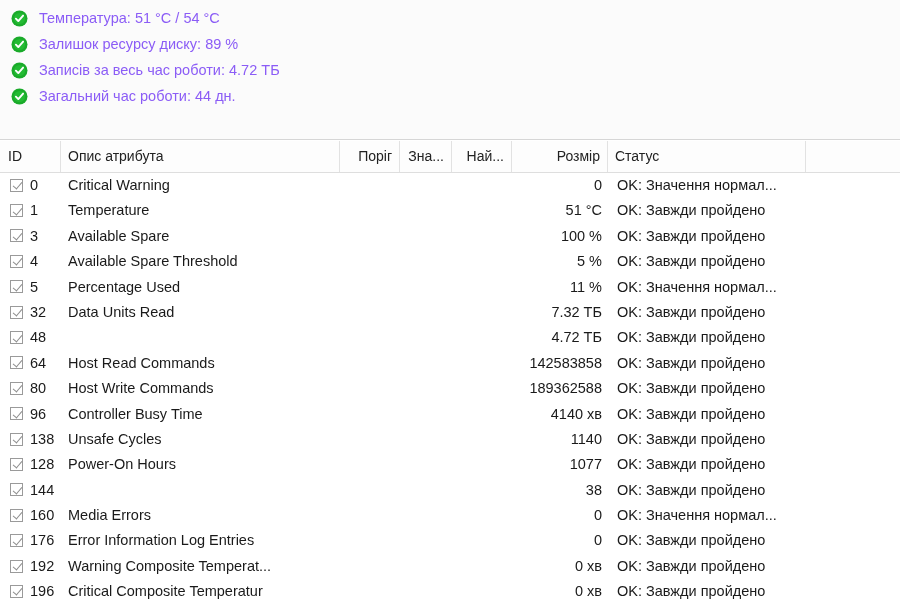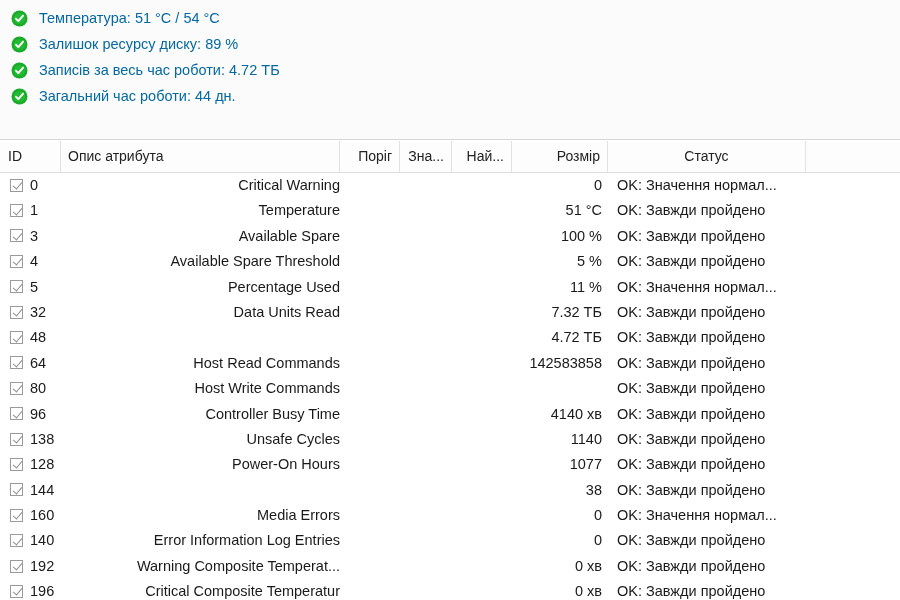--- a/index.html
+++ b/index.html
@@ -37,21 +37,21 @@
     width: 17px;
     height: 17px;
     flex: 0 0 17px;
     margin-right: 11px;
     position: relative;
   }
   .summary-icon svg { display: block; }
   .summary-text {
     font-size: 14.5px;
     line-height: 18px;
-    color: #0369a1;
+    color: #8b5cf6;
     white-space: nowrap;
   }
 
   #panel-divider {
     position: absolute;
     left: 0;
     top: 139px;
     width: 900px;
     height: 1px;
     background: #d6d6d6;
@@ -101,21 +101,21 @@
   .th-inner { display: block; padding: 0 7px; }
   .th.right .th-inner { text-align: right; }
 
   
   #th-id        { left: 1px;   width: 59px; }
   #th-desc      { left: 60px;  width: 279px; }
   #th-threshold { left: 339px; width: 60px;  }
   #th-value     { left: 399px; width: 52px;  }
   #th-worst     { left: 451px; width: 60px;  }
   #th-size      { left: 511px; width: 96px;  }
-  #th-status    { left: 607px; width: 198px; text-align: center; }
+  #th-status    { left: 607px; width: 198px; }
   #th-spare     { left: 805px; width: 94px;  }
 
   .tbody {
     position: relative;
   }
   .trow {
     position: relative;
     height: 25.4px;
     white-space: nowrap;
   }
@@ -125,21 +125,21 @@
     height: 25.4px;
     line-height: 25.4px;
     font-size: 14.5px;
     color: #1a1a1a;
     overflow: hidden;
     white-space: nowrap;
     box-sizing: border-box;
   }
   .c-check { left: 10px;  width: 18px; }
   .c-id    { left: 30px;  width: 32px; text-align: left; }
-  .c-desc  { left: 68px;  width: 272px; text-align: right; }
+  .c-desc  { left: 68px;  width: 272px; }
   .c-size  { left: 452px; width: 150px; text-align: right; }
   .c-status{ left: 617px; width: 280px; }
 
   .chk {
     display: inline-block;
     width: 13px;
     height: 13px;
     border: 1px solid #9a9a9a;
     background: #ffffff;
     position: relative;
@@ -289,20 +289,21 @@
         <div class="cell c-check"><span class="chk"></span></div>
         <div class="cell c-id">64</div>
         <div class="cell c-desc">Host Read Commands</div>
         <div class="cell c-size">142583858</div>
         <div class="cell c-status">OK: Завжди пройдено</div>
       </div>
       <div class="trow">
         <div class="cell c-check"><span class="chk"></span></div>
         <div class="cell c-id">80</div>
         <div class="cell c-desc">Host Write Commands</div>
+        <div class="cell c-size">189362588</div>
         <div class="cell c-status">OK: Завжди пройдено</div>
       </div>
       <div class="trow">
         <div class="cell c-check"><span class="chk"></span></div>
         <div class="cell c-id">96</div>
         <div class="cell c-desc">Controller Busy Time</div>
         <div class="cell c-size">4140 хв</div>
         <div class="cell c-status">OK: Завжди пройдено</div>
       </div>
       <div class="trow">
@@ -327,21 +328,21 @@
       </div>
       <div class="trow">
         <div class="cell c-check"><span class="chk"></span></div>
         <div class="cell c-id">160</div>
         <div class="cell c-desc">Media Errors</div>
         <div class="cell c-size">0</div>
         <div class="cell c-status">OK: Значення нормал...</div>
       </div>
       <div class="trow">
         <div class="cell c-check"><span class="chk"></span></div>
-        <div class="cell c-id">140</div>
+        <div class="cell c-id">176</div>
         <div class="cell c-desc">Error Information Log Entries</div>
         <div class="cell c-size">0</div>
         <div class="cell c-status">OK: Завжди пройдено</div>
       </div>
       <div class="trow">
         <div class="cell c-check"><span class="chk"></span></div>
         <div class="cell c-id">192</div>
         <div class="cell c-desc">Warning Composite Temperat...</div>
         <div class="cell c-size">0 хв</div>
         <div class="cell c-status">OK: Завжди пройдено</div>

